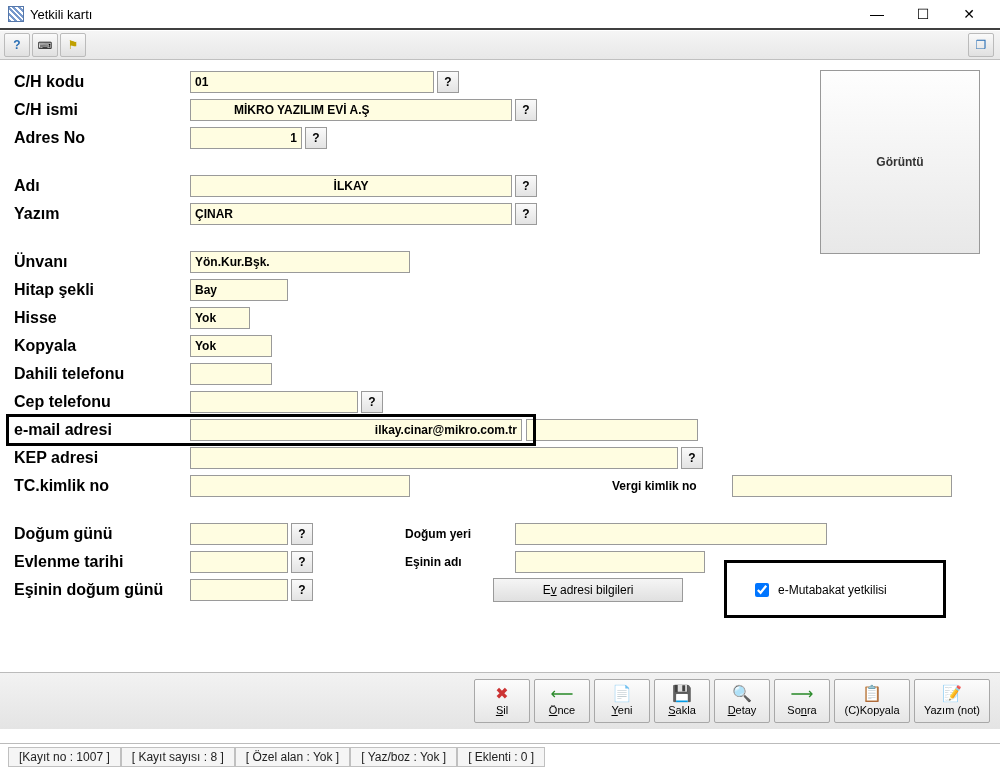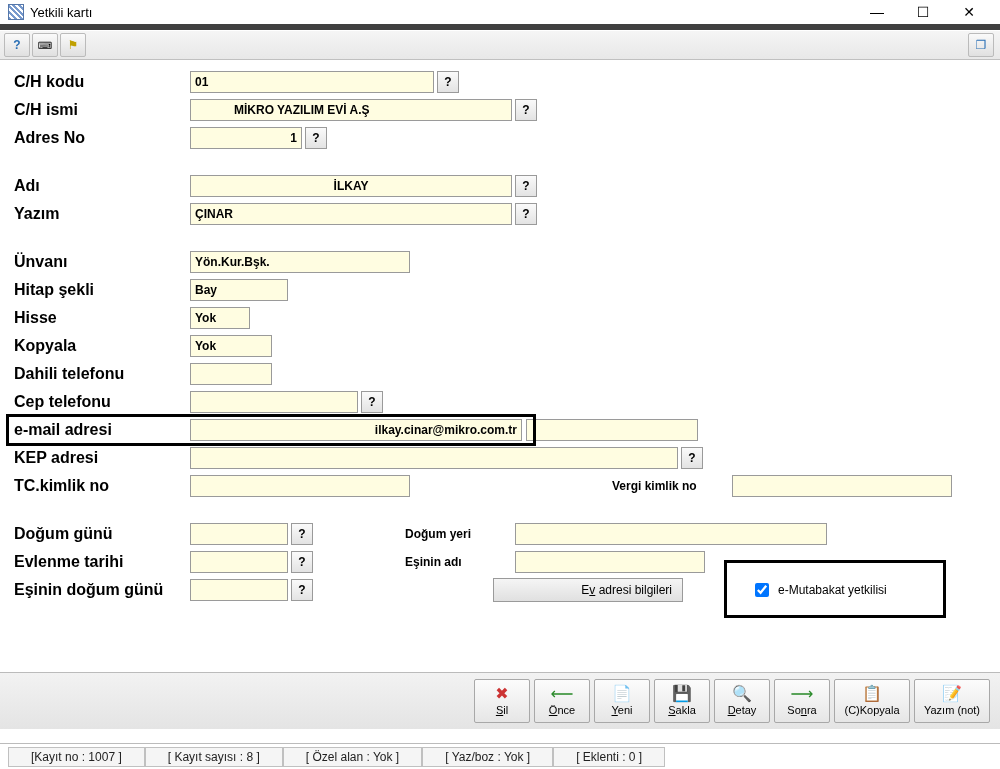--- a/index.html
+++ b/index.html
@@ -12,21 +12,21 @@
     width: 1000px;
     height: 769px;
     overflow: hidden;
   }
   .titlebar {
     height: 30px;
     background: #fff;
     display: flex;
     align-items: center;
     padding: 0 8px;
-    border-bottom: 6px solid #404040;
+    border-bottom: 2px solid #404040;
   }
   .titlebar .app-icon {
     width: 16px; height: 16px;
     margin-right: 6px;
     background: repeating-linear-gradient(45deg,#7799cc,#7799cc 2px,#fff 2px,#fff 4px);
     border:1px solid #5577aa;
   }
   .titlebar .title { flex: 1; font-size: 13px; }
   .win-btn {
     width: 46px; height: 30px;
@@ -111,21 +111,20 @@
     font-weight: bold;
     font-size: 12px;
   }
   .btn-plain {
     height: 24px;
     border: 1px solid #9a9a9a;
     background: linear-gradient(#f5f5f5,#e0e0e0);
     padding: 0 10px;
     font: inherit;
     cursor:pointer;
-    text-align:right;
   }
   .checkbox-box {
     display:flex;align-items:center;gap:6px;
     position: relative;
   }
   .checkbox-box input { width:14px;height:14px; }
   .footer {
     position:absolute;
     bottom:40px;
     left:0;right:0;
@@ -155,21 +154,21 @@
     height:26px;
     border-top:1px solid #bbb;
     display:flex;align-items:center;
     padding:0 8px;
     font-size:12px;
     color:#222;
   }
   .status-seg {
     border:1px solid #c0c0c0;
     background:#f5f5f5;
-    padding:2px 22px;
+    padding:2px 10px;
     margin-right:0;
   }
   u.accel { text-decoration: underline; }
 </style>
 </head>
 <body>
 
 <div class="titlebar">
   <div class="app-icon"></div>
   <div class="title">Yetkili kartı</div>
@@ -300,20 +299,23 @@
     <div style="width:180px"></div>
     <button class="btn-plain" style="width:190px"><span>E<u class="accel">v</u> adresi bilgileri</span></button>
     <div style="width:68px"></div>
     <div class="checkbox-box">
       <input type="checkbox" checked="" style="">
       <span>e-Mutabakat yetkilisi</span>
     </div>
     <div class="highlight-box" style="left:710px;top:-16px;width:222px;height:58px"></div>
   </div>
 
+  <div class="image-box">
+    <span>Görüntü</span>
+  </div>
 
 </div>
 
 <div class="footer">
   <div class="fbtn">
       <span class="ic" style="color:#c33">✖</span>
       <span><u class="accel">S</u>il</span>
     </div>
   <div class="fbtn">
       <span class="ic" style="color:#2a8a2a">⟵</span>

